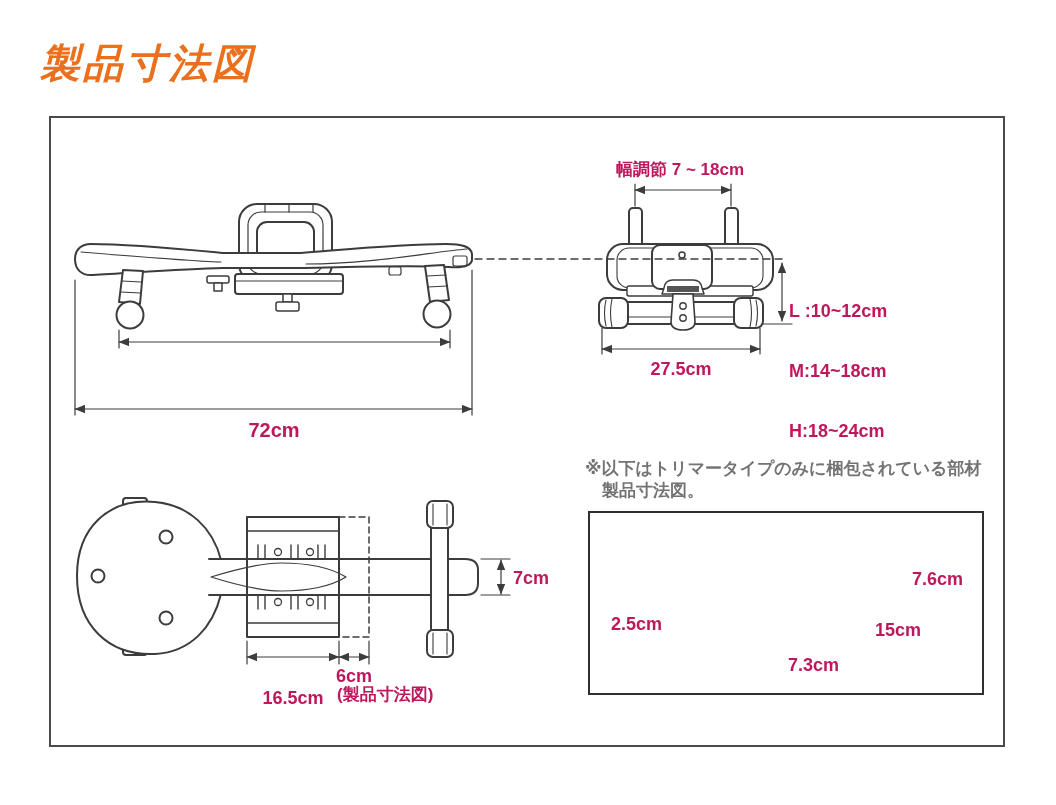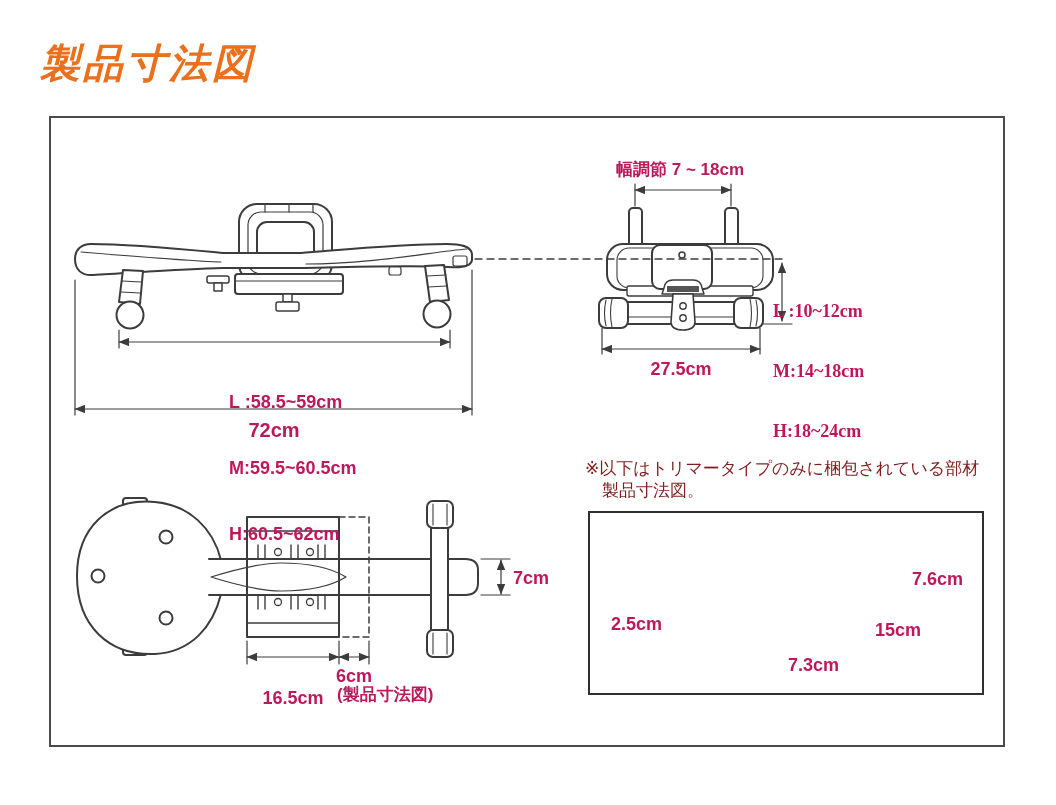--- a/index.html
+++ b/index.html
@@ -23,21 +23,21 @@
   }
   .lbl .ln{white-space:pre;}
   .s18{font-size:18px;}
   .s17{font-size:17px;}
   .s20{font-size:20px;}
   .ctr{text-align:center;}
   .parts-box{
     position:absolute;left:537px;top:393px;width:396px;height:184px;
     border:2px solid #2f2f2f;box-sizing:border-box;background:#fff;
   }
-  .note{position:absolute;font-size:17px;font-weight:400;color:#7f1d1d;}
+  .note{position:absolute;font-size:17px;font-weight:700;color:#737373;}
 </style>
 </head>
 <body>
 
 <h1 class="page-title">製品寸法図</h1>
 
 <div class="main-box">
 
   <svg class="art" viewBox="0 0 952 627" stroke-linecap="round" stroke-linejoin="round">
     <defs>
@@ -188,31 +188,26 @@
       <path d="M563,485 H611 M563,492 H611"></path>
       <path d="M566,458 V482" marker-end="url(#m)"></path>
       <path d="M566,497 V488" marker-end="url(#m)"></path>
       <path d="M840,446 L858,449 M848,482 L866,485"></path>
       <path d="M852,450 V481" marker-start="url(#m)" marker-end="url(#m)"></path>
       <path d="M813,492 L849,483" marker-start="url(#m)" marker-end="url(#m)"></path>
       <path d="M754,494 L783,506" marker-start="url(#m)" marker-end="url(#m)"></path>
     </g>
   </svg>
 
-  <div class="lbl s18" style="left:178px;top:229px;line-height:22px;">
-    <div class="ln">L :58.5~59cm</div>
-    <div class="ln">M:59.5~60.5cm</div>
-    <div class="ln">H:60.5~62cm</div>
-  </div>
 
   <div class="lbl s20 ctr" style="left:183px;top:300px;width:80px;">72cm</div>
 
   <div class="lbl s17 ctr" style="left:554px;top:42px;width:150px;">幅調節 7 ~ 18cm</div>
 
-  <div class="lbl s18" style="left:722px;top:143px;line-height:20px;font-family:Liberation Serif, serif;">
+  <div class="lbl s18" style="left:738px;top:143px;line-height:20px;">
     <div class="ln">L :10~12cm</div>
     <div class="ln">M:14~18cm</div>
     <div class="ln">H:18~24cm</div>
   </div>
 
   <div class="lbl s18 ctr" style="left:590px;top:241px;width:80px;">27.5cm</div>
 
   <div class="lbl s18" style="left:462px;top:450px;">7cm</div>
 
   <div class="lbl s18 ctr" style="left:202px;top:548px;width:80px;margin-top:22px;">16.5cm</div>

